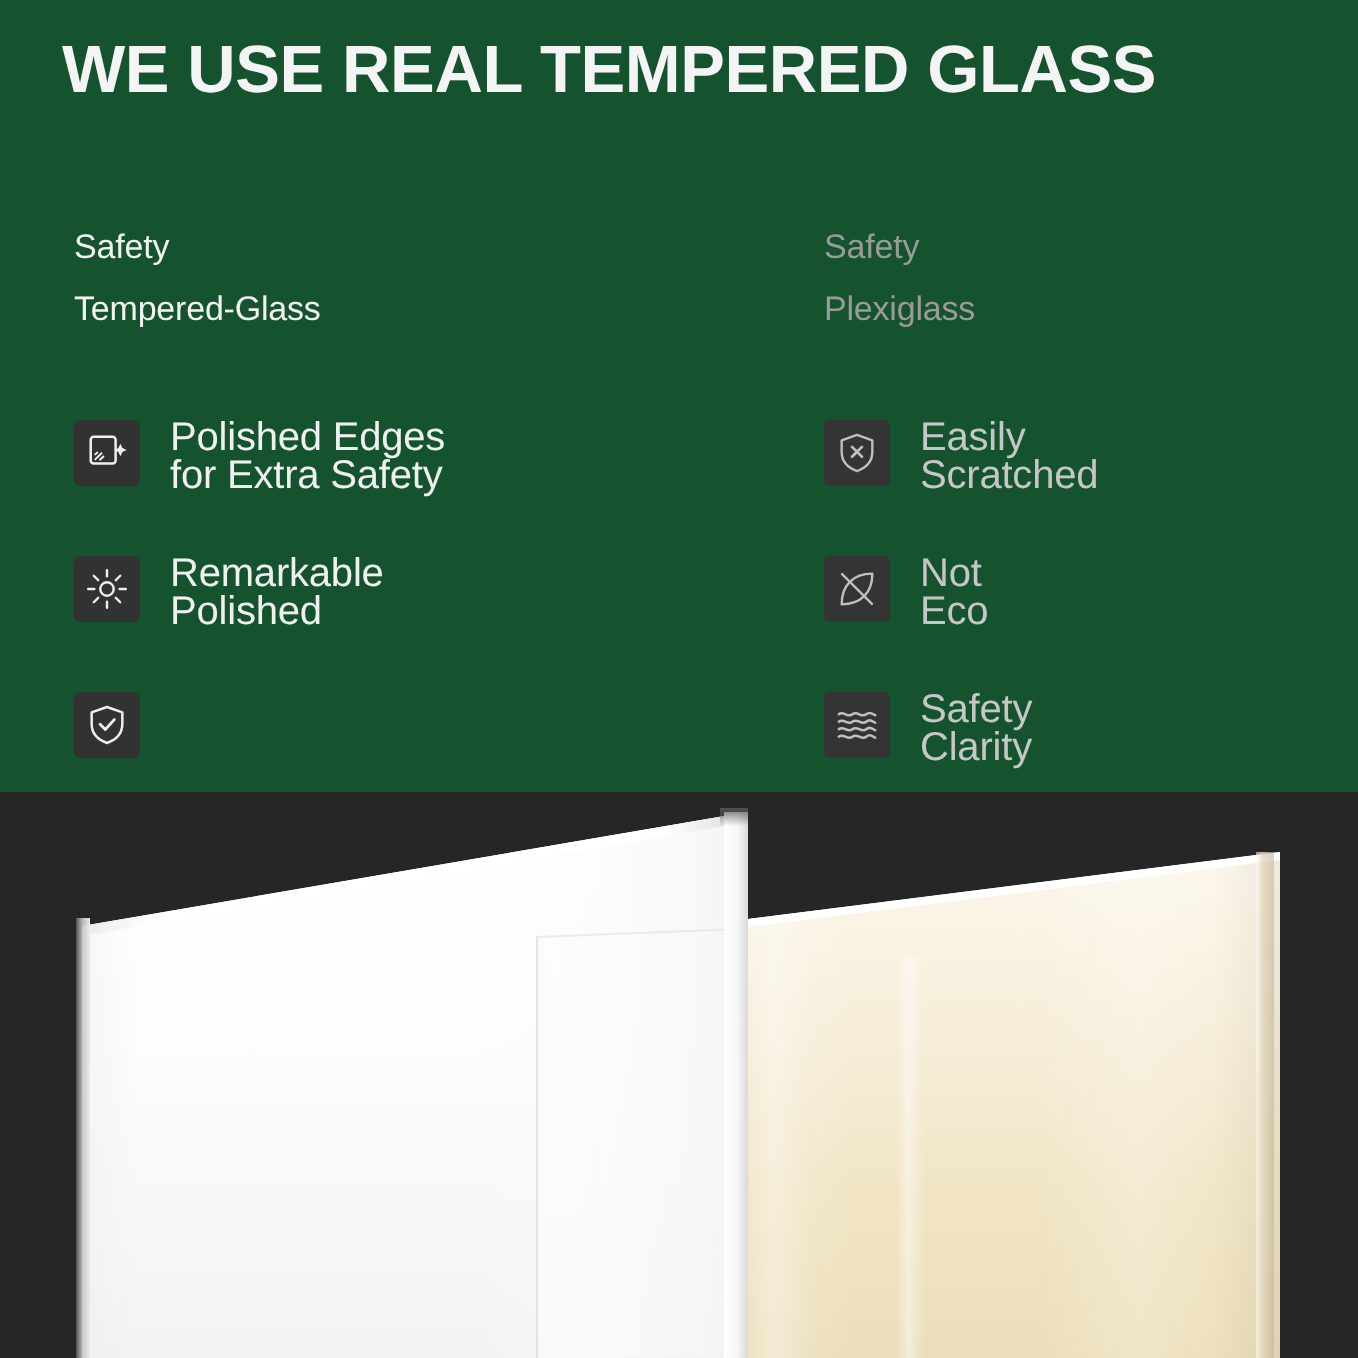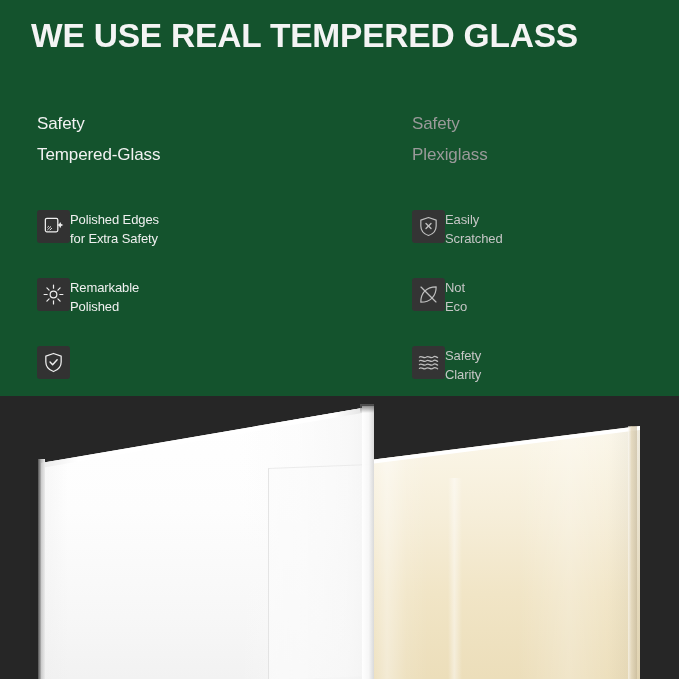--- a/index.html
+++ b/index.html
@@ -73,21 +73,22 @@
     background: #323232;
     display: flex;
     align-items: center;
     justify-content: center;
     margin-top: 2px;
   }
   #col-right .icon-tile { background: #343434; }
   .icon-tile svg { display: block; }
 
   .feature-label {
-    font-size: 13px;
+    margin-left: 15px;
+    font-size: 20px;
     line-height: 19px;
     letter-spacing: -0.1px;
     white-space: pre-line;
     padding-top: 2px;
   }
   #col-left  .feature-label { color: #f0f0f0; }
   #col-right .feature-label { color: #c6c6c6; }
 
   
   #photo {

